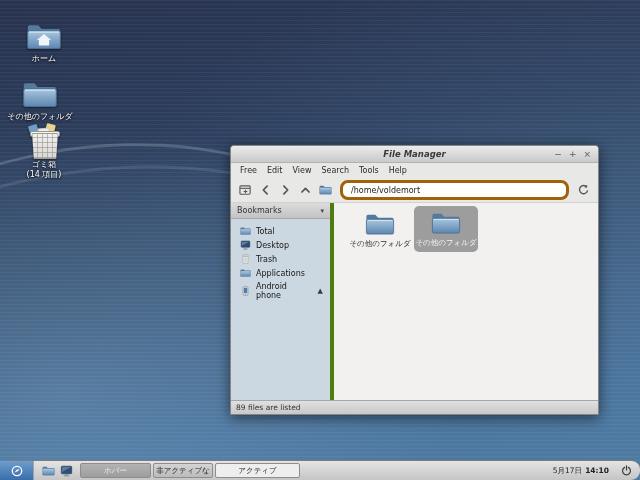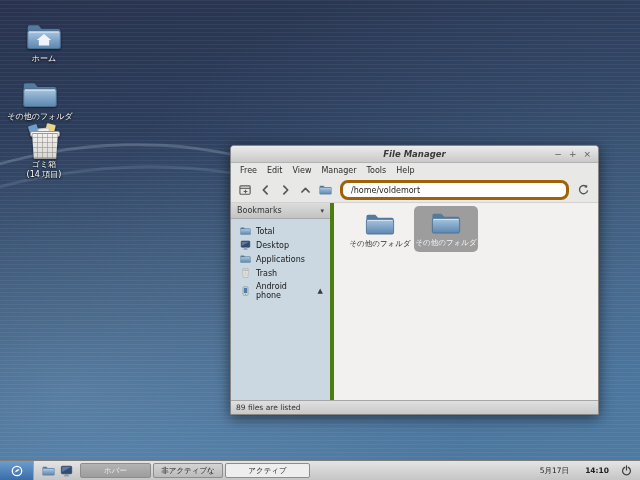--- a/index.html
+++ b/index.html
@@ -100,43 +100,43 @@
     height:13px;flex:0 0 13px;background:linear-gradient(#e0e0e0,#c9c9c9);
     border-top:1px solid #a6a6a6;display:flex;align-items:center;padding:0 5px;font-size:7.5px;color:#333;
   }
   .status-right{margin-left:auto;}
 
   
   .taskbar{
     position:absolute;left:0;right:0;bottom:0;height:19px;
     background:linear-gradient(#e4e4e4,#c5c5c5);
     border-top:1px solid #7d7d7d;
-    display:flex;align-items:center;
+    display:flex;align-items:center;border-radius:9px;
   }
   .menu-btn{
     width:33px;height:19px;flex:0 0 33px;
     background:linear-gradient(#6d9dce,#3a6ea9);
     border-right:1px solid #98a4ae;
     display:flex;align-items:center;justify-content:center;cursor:pointer;
   }
   .menu-btn svg{width:12px;height:12px;}
   .launchers{display:flex;align-items:center;gap:4px;padding:0 7px;}
   .launcher{width:14px;height:14px;display:flex;align-items:center;justify-content:center;cursor:pointer;}
   .launcher svg{width:13px;height:12px;}
   .taskbtns{display:flex;align-items:center;gap:2px;}
   .taskbtn{
     height:15px;border:1px solid #8d8d8d;border-radius:2px;
     display:flex;align-items:center;justify-content:center;
     font-size:7.5px;padding:0 3px;box-sizing:border-box;cursor:pointer;white-space:nowrap;overflow:hidden;
   }
   .taskbtn.hover{width:71px;background:linear-gradient(#b3b3b3,#9d9d9d);color:#ebebeb;}
-  .taskbtn.inactive{width:70px;background:linear-gradient(#d4d4d4,#bbbbbb);color:#1b1b1b;}
+  .taskbtn.inactive{width:60px;background:linear-gradient(#d4d4d4,#bbbbbb);color:#1b1b1b;}
   .taskbtn.active{width:85px;background:#eeeeee;color:#1b1b1b;}
   .tb-spacer{flex:1;}
-  .clock{display:flex;align-items:baseline;gap:16px;font-size:7.5px;color:#222;padding-right:8px;}
+  .clock{display:flex;align-items:baseline;gap:3px;font-size:7.5px;color:#222;padding-right:8px;}
   .clock .time{font-weight:bold;}
   .power-btn{width:18px;height:19px;display:flex;align-items:center;justify-content:center;padding-right:5px;cursor:pointer;}
   .power-btn svg{width:11px;height:11px;}
 
   .svgdefs{position:absolute;width:0;height:0;overflow:hidden;}
 </style>
 </head>
 <body>
 
 <svg class="svgdefs" aria-hidden="true">
@@ -239,21 +239,21 @@
         <span>−</span>
         <span>+</span>
         <span>×</span>
       </span>
     </div>
 
     <div class="menubar">
       <span class="mitem">Free</span>
       <span class="mitem">Edit</span>
       <span class="mitem">View</span>
-      <span class="mitem">Manager</span>
+      <span class="mitem">Search</span>
       <span class="mitem">Tools</span>
       <span class="mitem">Help</span>
     </div>
 
     <div class="toolbar">
       <span class="tbtn">
           <svg>
             <use href="#sym-tabnew"></use>
           </svg>
         </span>
@@ -299,29 +299,29 @@
             <span>Total</span>
           </div>
           <div class="sb-item">
             <svg>
                 <use href="#sym-monitor"></use>
               </svg>
             <span>Desktop</span>
           </div>
           <div class="sb-item">
             <svg>
+                <use href="#sym-trash-s"></use>
+              </svg>
+            <span>Trash</span>
+          </div>
+          <div class="sb-item">
+            <svg>
                 <use href="#sym-folder"></use>
               </svg>
             <span>Applications</span>
-          </div>
-          <div class="sb-item">
-            <svg>
-                <use href="#sym-trash-s"></use>
-              </svg>
-            <span>Trash</span>
           </div>
           <div class="sb-item">
             <svg>
                 <use href="#sym-phone"></use>
               </svg>
             <span>Android phone</span>
             <span class="eject">▲</span>
           </div>
         </div>
       </div>

